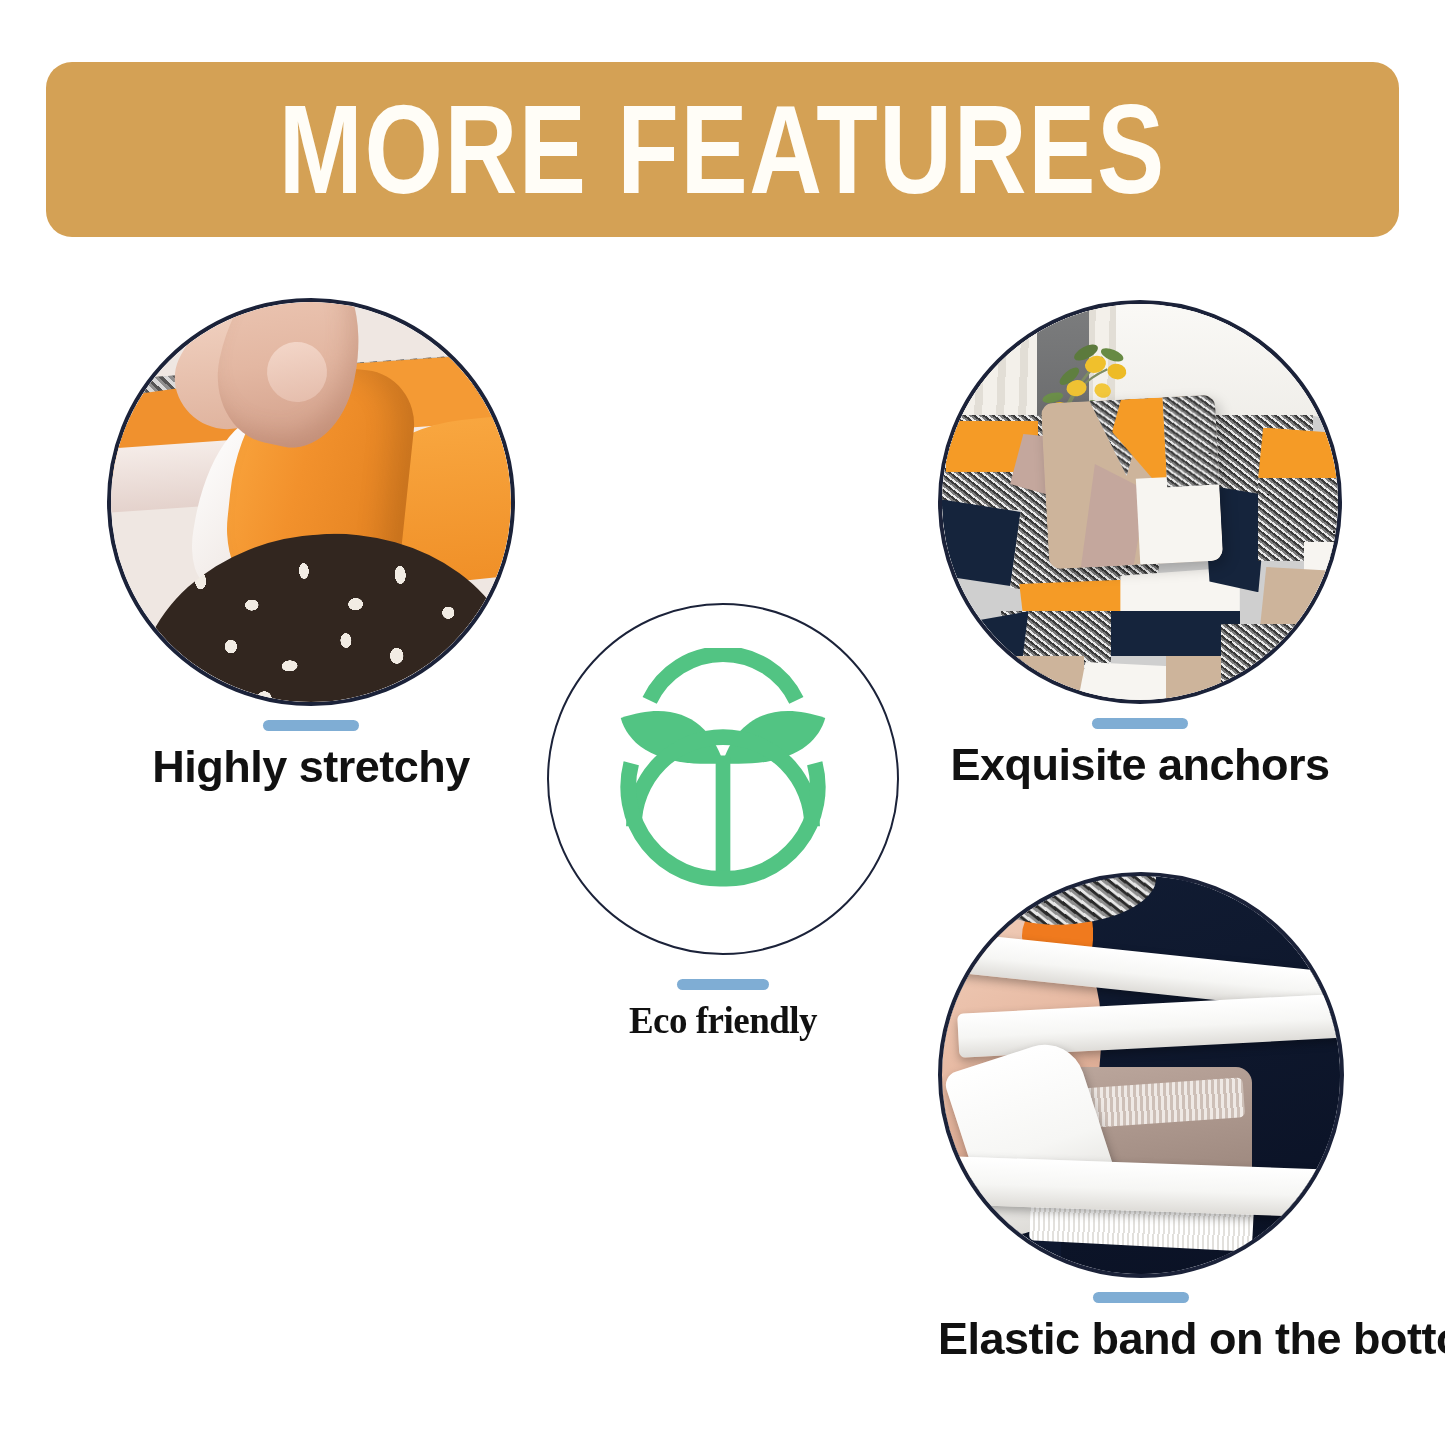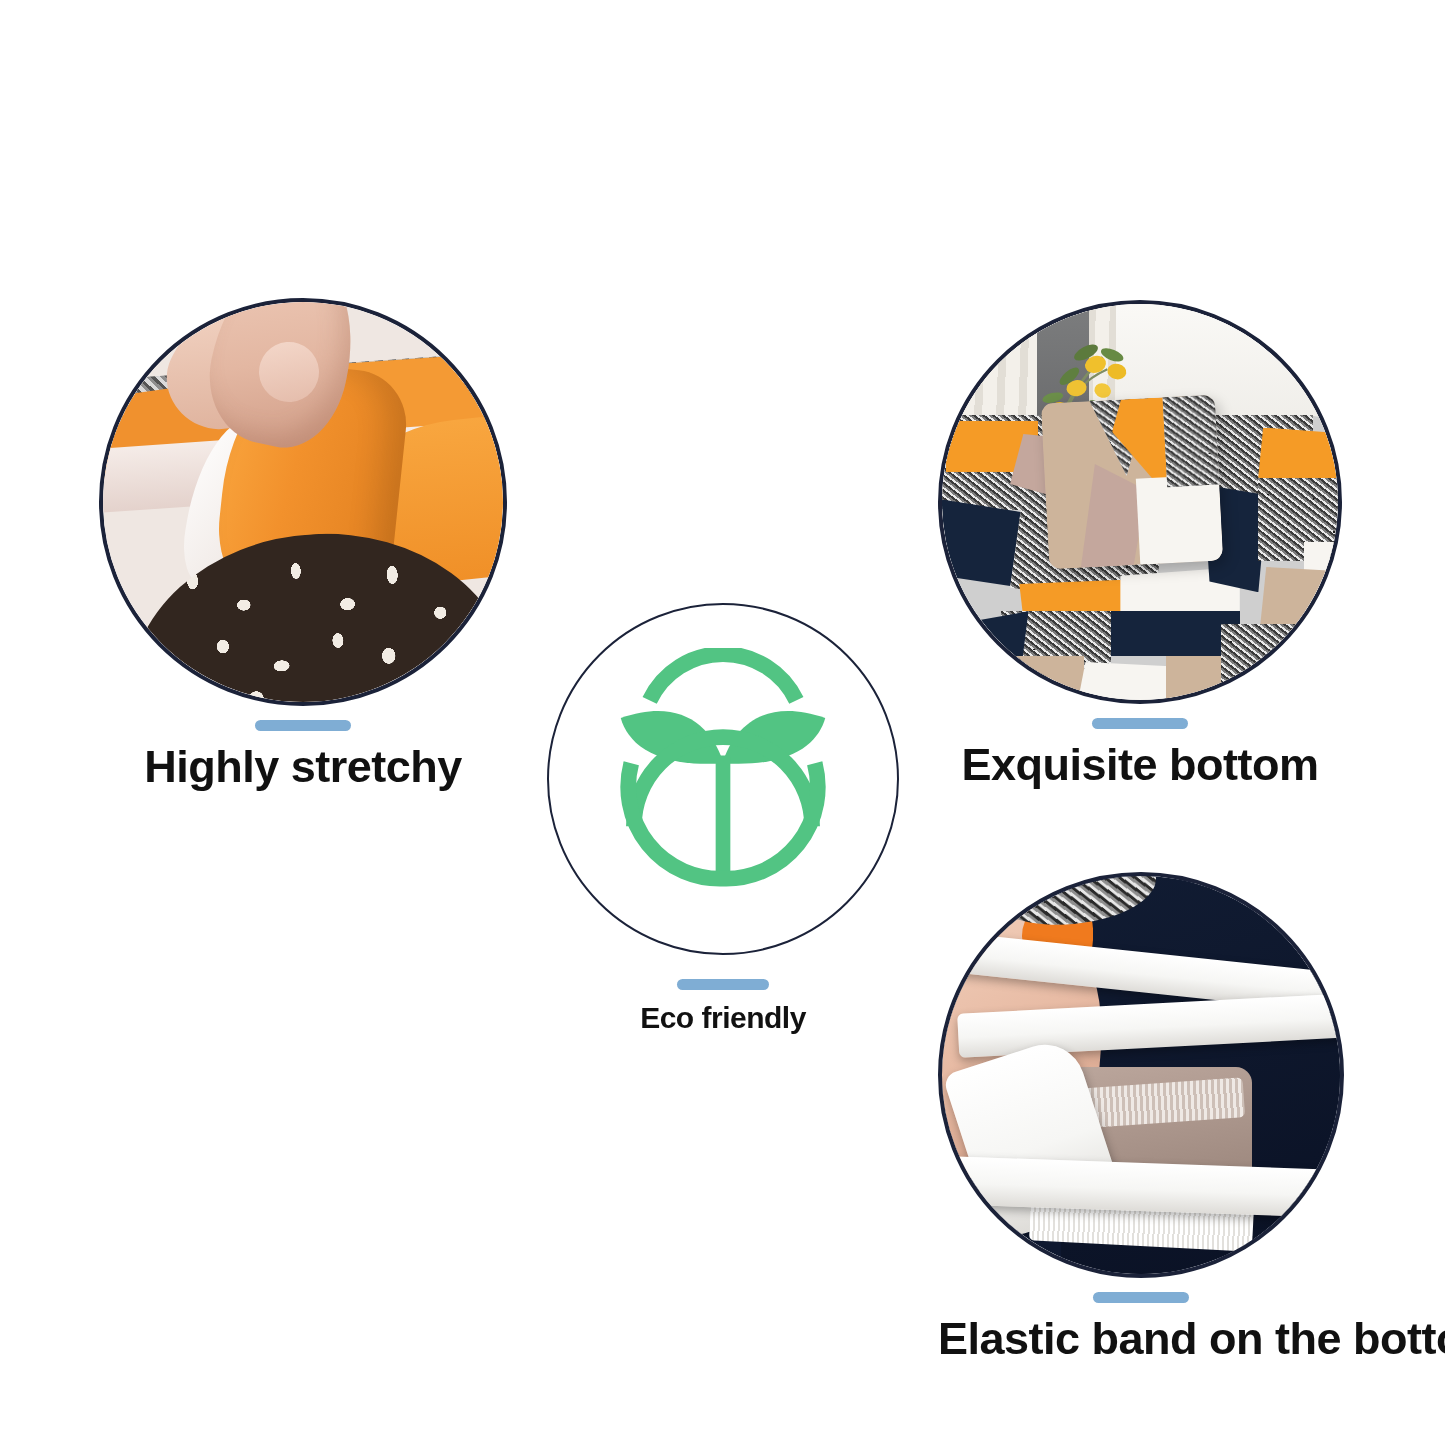--- a/index.html
+++ b/index.html
@@ -49,21 +49,21 @@
     color:#111111;
     font-weight:700;
     font-size:45px;
     line-height:1.05;
     white-space:nowrap;
     letter-spacing:-0.5px;
     margin-top:12px;
   }
 
   
-  #f-stretchy{left:99px;top:298px;width:408px;}
+  #f-stretchy{left:107px;top:298px;width:408px;}
   #f-stretchy .ring{width:408px;height:408px;}
   #f-stretchy .accent{width:96px;margin-top:14px;}
 
   #f-pattern{left:938px;top:300px;width:404px;}
   #f-pattern .ring{width:404px;height:404px;}
   #f-pattern .accent{width:96px;margin-top:14px;}
 
   #f-foam{left:110px;top:862px;width:412px;}
   #f-foam .ring{width:412px;height:412px;}
   #f-foam .accent{width:96px;margin-top:14px;}
@@ -73,21 +73,21 @@
   #f-elastic .accent{width:96px;margin-top:14px;}
 
   
   #f-eco{left:547px;top:603px;width:352px;}
   #f-eco .eco-ring{
     width:352px;height:352px;border-radius:50%;
     border:2px solid #1b2239;box-sizing:border-box;background:#fff;
     display:flex;align-items:center;justify-content:center;
   }
   #f-eco .accent{width:92px;margin-top:24px;}
-  #f-eco .caption{font-size:30px;}
+  #f-eco .caption{font-size:37px;font-family:Liberation Serif, serif;}
 
   
   
   .img-stretchy{background:#efe7e2;}
   .st-greyband{
     position:absolute;left:-6%;top:16%;width:112%;height:17%;
     background:
       repeating-linear-gradient(48deg,#4c4c4c 0 3px,#d8d8d8 3px 7px,#8a8a8a 7px 10px),
       #9a9a9a;
     transform:rotate(-4deg);opacity:.95;
@@ -297,20 +297,23 @@
     position:absolute;left:22%;top:82%;width:56%;height:11%;
     background:repeating-linear-gradient(90deg,#ffffff 0 3px,#e2e0dc 3px 5px);
     transform:rotate(3deg);border-radius:5px;
   }
 </style>
 </head>
 <body>
 
 <div id="stage">
 
+  <div class="banner">
+    <div class="banner-title">MORE FEATURES</div>
+  </div>
 
   <div class="feature" id="f-stretchy">
     <div class="ring">
       <div class="photo img-stretchy">
         <div class="st-greyband"></div>
         <div class="st-orangetop"></div>
         <div class="st-orangeright"></div>
         <div class="st-palestrip"></div>
         <div class="st-white-back"></div>
         <div class="st-peel2"></div>
@@ -375,21 +378,21 @@
           <div class="shape sp-bg" style="left:0;top:0;width:100%;height:100%;"></div>
           <div class="shape sp-gr" style="left:28%;top:0;width:34%;height:46%;clip-path:polygon(0 0,100% 0,56% 100%);"></div>
           <div class="shape sp-or" style="left:40%;top:0;width:44%;height:56%;clip-path:polygon(14% 0,100% 0,62% 100%,0 34%);"></div>
           <div class="shape sp-pk" style="left:18%;top:38%;width:40%;height:62%;clip-path:polygon(28% 0,100% 28%,76% 100%,0 100%);"></div>
           <div class="shape sp-wh" style="left:52%;top:48%;width:48%;height:52%;"></div>
           <div class="shape sp-gr" style="left:70%;top:0;width:34%;height:54%;"></div>
         </div>
       </div>
     </div>
     <div class="accent"></div>
-    <div class="caption">Exquisite bottom</div>
+    <div class="caption">Exquisite anchors</div>
   </div>
 
   <div class="feature" id="f-eco">
     <div class="eco-ring">
       <svg width="262" height="262" viewBox="0 0 100 100">
         <path d="M50 44 C24 44 14 34 12 24 C34 18 46 28 50 44 Z" fill="#52c483" transform="rotate(-4 50 40)"></path>
         <path d="M50 44 C76 44 86 34 88 24 C66 18 54 28 50 44 Z" fill="#52c483" transform="rotate(4 50 40)"></path>
         <rect x="47.2" y="41" width="5.6" height="47" rx="0.6" fill="#52c483"></rect>
         <path d="M22 20 A31 31 0 0 1 78 20" stroke="#52c483" stroke-width="6" fill="none" stroke-linecap="butt"></path>
         <path d="M16 40 A34 34 0 0 0 84 40" stroke="#52c483" stroke-width="6" fill="none" stroke-linecap="butt" transform="rotate(180 50 50) translate(0 -8)"></path>

